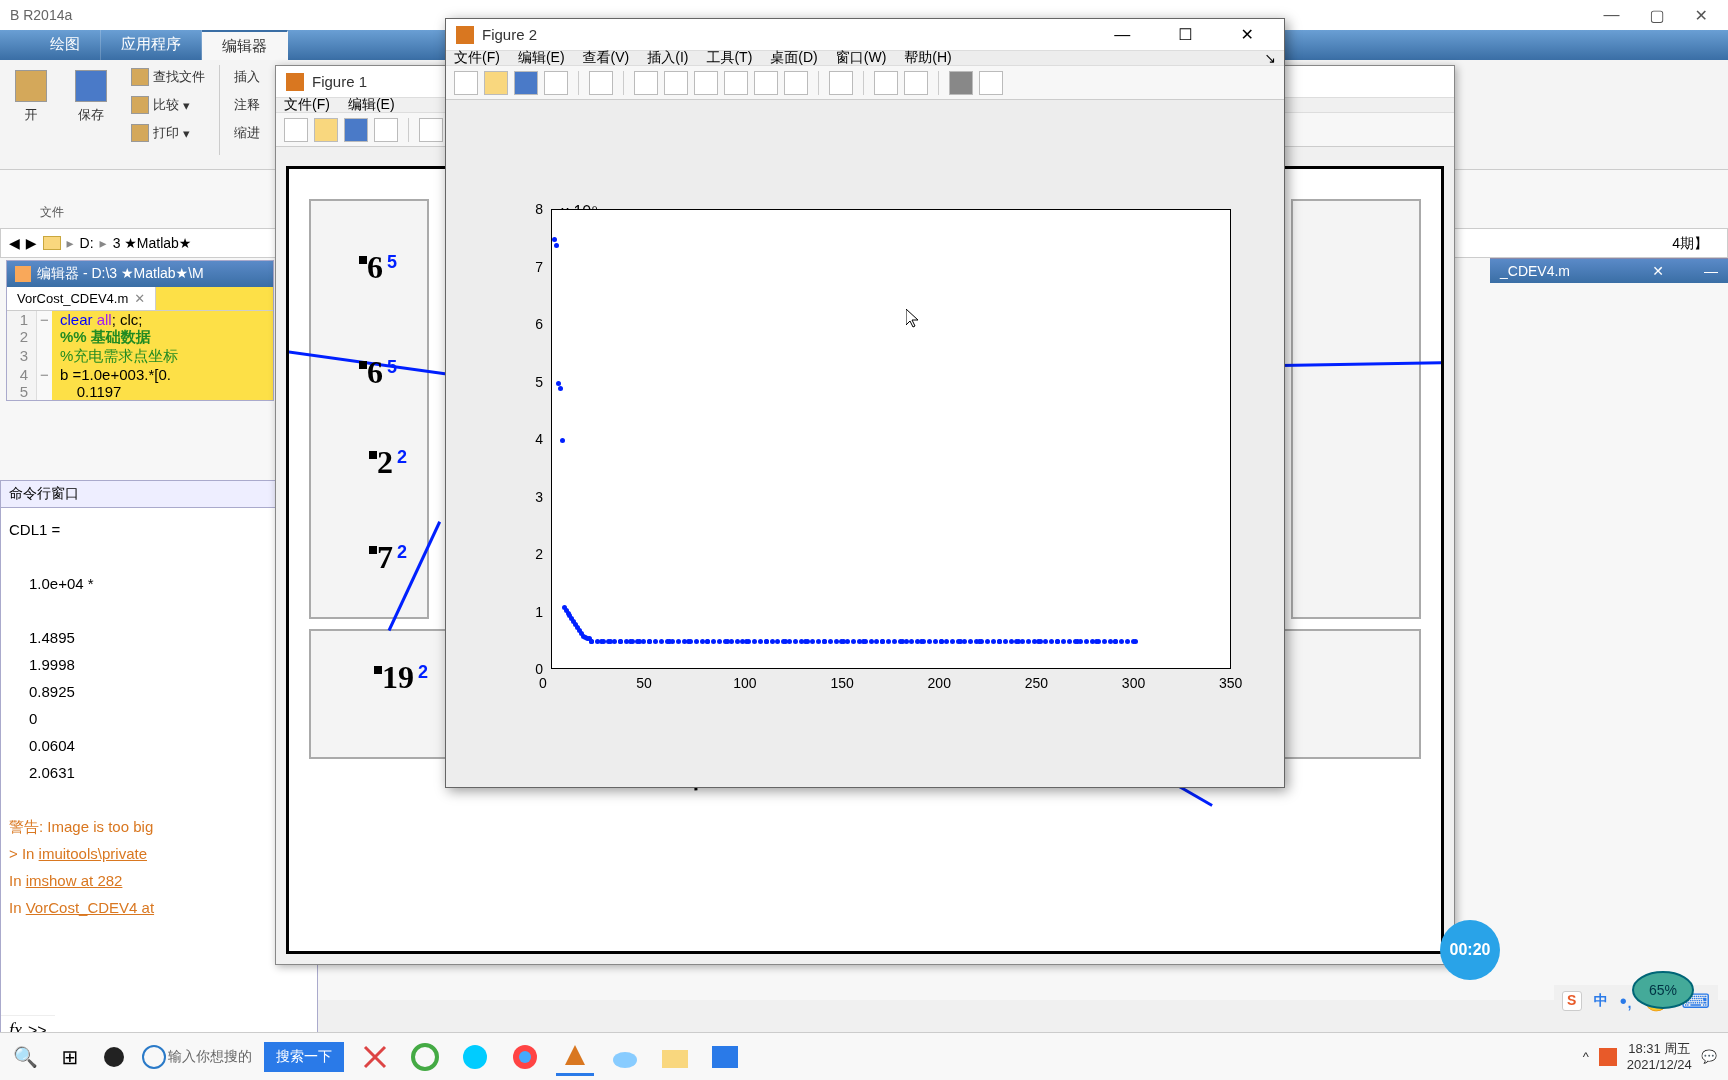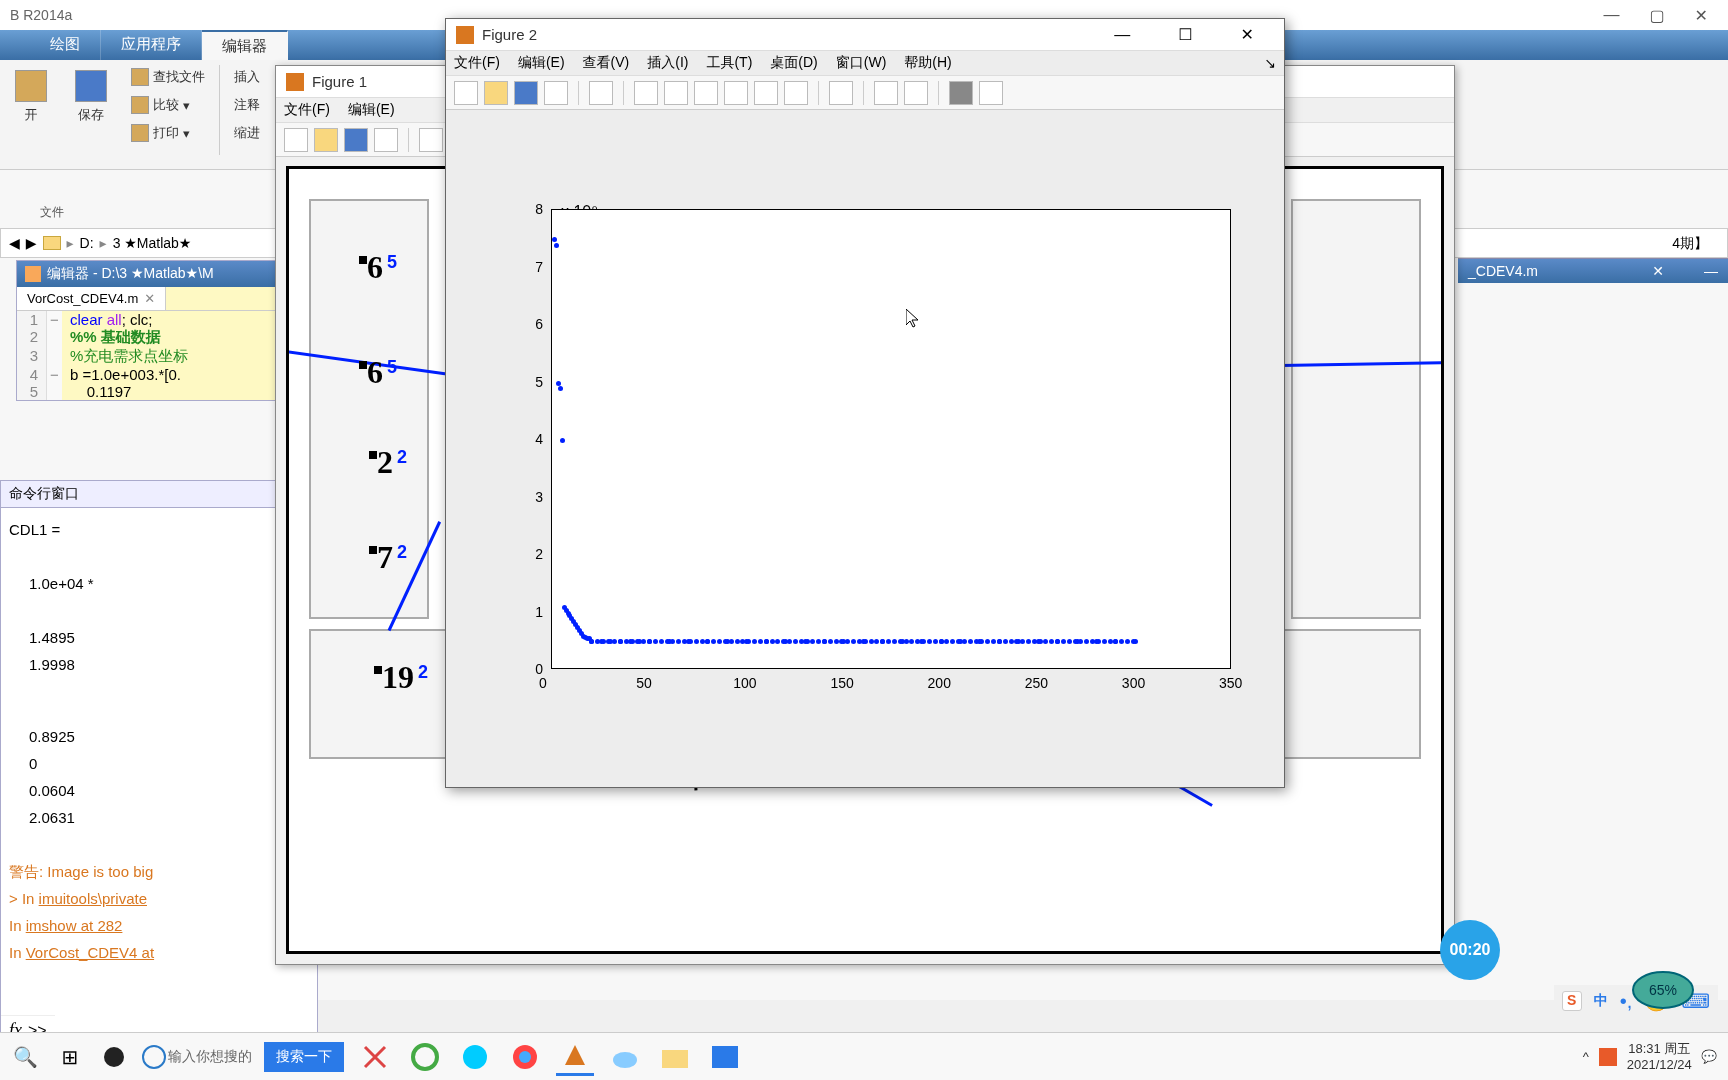--- a/index.html
+++ b/index.html
@@ -25,21 +25,21 @@
 .tool-btn .ico { width: 18px; height: 18px; background: #d4a85a; border: 1px solid #999; }
 .tool-btn.big { flex-direction: column; padding: 5px 10px; }
 .tool-btn.big .ico { width: 32px; height: 32px; }
 .section-label { font-size: 12px; color: #555; text-align: left; padding-top: 4px; }
 
 .path-bar { height: 30px; background: #fff; border: 1px solid #ccc; display: flex; align-items: center; padding: 0 8px; gap: 6px; font-size: 14px; }
 .path-bar .folder-ico { width: 18px; height: 14px; background: #f9d77e; border: 1px solid #c9a73e; }
 .path-bar .sep { color: #888; }
 
 
-.editor-panel { position: absolute; top: 260px; left: 16px; width: 268px; background: #fef9c3; border: 1px solid #aac; }
+.editor-panel { position: absolute; top: 260px; left: 6px; width: 268px; background: #fde047; border: 1px solid #aac; }
 .editor-title { background: linear-gradient(#5a8ac8, #3a6ea5); color: #fff; padding: 4px 8px; font-size: 14px; display: flex; align-items: center; gap: 6px; }
 .editor-title .ico { width: 16px; height: 16px; background: #f9a85a; }
 .editor-tab { display: flex; border-bottom: 1px solid #ccc; align-items: center; }
 .editor-tab .tab { padding: 4px 10px; font-size: 13px; background: #fff; border-right: 1px solid #ccc; display: flex; align-items: center; gap: 6px; }
 .editor-tab .close { color: #888; cursor: pointer; }
 .code-area { font-family: Consolas, monospace; font-size: 15px; }
 .code-line { display: flex; }
 .code-line .ln { width: 30px; text-align: right; padding-right: 8px; color: #888; background: #f4f4f4; border-right: 1px solid #ddd; }
 .code-line .fold { width: 15px; text-align: center; color: #888; background: #f9f9f9; }
 .code-line .code { padding-left: 8px; flex: 1; white-space: pre; }
@@ -56,21 +56,21 @@
 .cmd-link { text-decoration: underline; }
 .cmd-prompt { display: flex; align-items: center; gap: 6px; padding: 4px 8px; border-top: 1px solid #eee; }
 .fx { font-style: italic; font-family: serif; font-size: 18px; }
 
 
 .figure1 { position: absolute; top: 65px; left: 275px; width: 1180px; height: 900px; background: #f0f0f0; border: 1px solid #888; box-shadow: 2px 2px 8px rgba(0,0,0,0.3); }
 .fig-titlebar { height: 32px; background: #fff; display: flex; align-items: center; padding: 0 10px; gap: 8px; border-bottom: 1px solid #ddd; }
 .fig-titlebar .ico { width: 18px; height: 18px; background: #d97720; }
 .fig-titlebar .title { font-size: 15px; color: #333; }
 .fig-titlebar .spacer { flex: 1; }
-.fig-menubar { height: 25px; display: flex; align-items: center; padding: 0 8px; gap: 18px; font-size: 14px; border-bottom: 1px solid #ddd; }
+.fig-menubar { height: 15px; display: flex; align-items: center; padding: 0 8px; gap: 18px; font-size: 14px; border-bottom: 1px solid #ddd; }
 .fig-menubar span { cursor: pointer; }
 .fig-toolbar { height: 34px; display: flex; align-items: center; padding: 0 8px; gap: 6px; border-bottom: 1px solid #ccc; background: #f7f7f7; }
 .fig-toolbar .tb { width: 24px; height: 24px; border: 1px solid #bbb; background: #fff; cursor: pointer; }
 .fig-toolbar .sep { width: 1px; height: 24px; background: #ccc; margin: 0 4px; }
 .fig-plot { position: absolute; top: 100px; left: 10px; right: 10px; bottom: 10px; background: #fff; border: 3px solid #000; }
 .fig-plot-inner { position: relative; width: 100%; height: 100%; overflow: hidden; }
 .map-label { position: absolute; font-family: "Times New Roman", serif; font-size: 32px; font-weight: bold; }
 .map-label .sup { font-size: 18px; color: #0020ff; font-weight: bold; position: relative; top: -10px; left: 4px; }
 .map-label .dot { display: inline-block; width: 8px; height: 8px; background: #000; position: relative; top: -14px; }
 .map-line { position: absolute; background: #0020ff; height: 3px; transform-origin: left center; }
@@ -79,21 +79,21 @@
 
 .figure2 { position: absolute; top: 18px; left: 445px; width: 840px; height: 770px; background: #ededed; border: 1px solid #666; box-shadow: 3px 3px 12px rgba(0,0,0,0.4); z-index: 50; }
 .chart-area { position: absolute; top: 160px; left: 55px; width: 740px; height: 530px; }
 .chart-box { position: absolute; top: 30px; left: 50px; right: 10px; bottom: 40px; background: #fff; border: 1px solid #000; }
 .axis-label { position: absolute; font-size: 14px; }
 .y-exp { position: absolute; top: 24px; left: 60px; font-size: 16px; }
 .data-point { position: absolute; width: 5px; height: 5px; background: #0020ff; border-radius: 50%; }
 .cursor-arrow { position: absolute; width: 16px; height: 20px; pointer-events: none; z-index: 100; }
 
 
-.right-tabs { position: absolute; top: 258px; right: 0; width: 270px; }
+.right-tabs { position: absolute; top: 258px; right: 0; width: 238px; }
 .right-tab-item { background: linear-gradient(#5a8ac8, #3a6ea5); color: #fff; padding: 4px 10px; font-size: 14px; border-top: 1px solid #88a; }
 .right-path-end { position: absolute; top: 235px; right: 20px; font-size: 14px; }
 
 
 .timer-badge { position: absolute; top: 920px; left: 1440px; width: 60px; height: 60px; border-radius: 50%; background: #29a3e8; color: #fff; display: flex; align-items: center; justify-content: center; font-size: 16px; font-weight: bold; z-index: 60; }
 
 
 .battery-ind { position: absolute; top: 960px; right: 30px; width: 70px; height: 50px; z-index: 60; }
 
 
@@ -229,21 +229,21 @@
 </div>
 
 <div class="cmd-panel">
   <div class="cmd-title">命令行窗口</div>
   <div class="cmd-content">
     <div>CDL1 =</div><br>
     <div style="padding-left:20px">1.0e+04 *</div><br>
     <div id="cmd-vals">
         <div style="padding-left: 20px;">1.4895</div>
         <div style="padding-left: 20px;">1.9998</div>
-        <div style="padding-left: 20px; margin-top: 45px;">0.8925</div>
+        <div style="padding-left: 20px;">0.8925</div>
         <div style="padding-left: 20px;">0</div>
         <div style="padding-left: 20px;">0.0604</div>
         <div style="padding-left: 20px;">2.0631</div>
       </div><br>
     <div class="cmd-warn"><span>警告: Image is too big</span></div>
     <div class="cmd-warn"><span>&gt; In </span><span class="cmd-link">imuitools\private</span></div>
     <div class="cmd-warn"><span>  In </span><span class="cmd-link">imshow at 282</span></div>
     <div class="cmd-warn"><span>  In </span><span class="cmd-link">VorCost_CDEV4 at</span></div>
   </div>
   <div class="cmd-prompt" style="position:absolute;bottom:4px;left:0">

